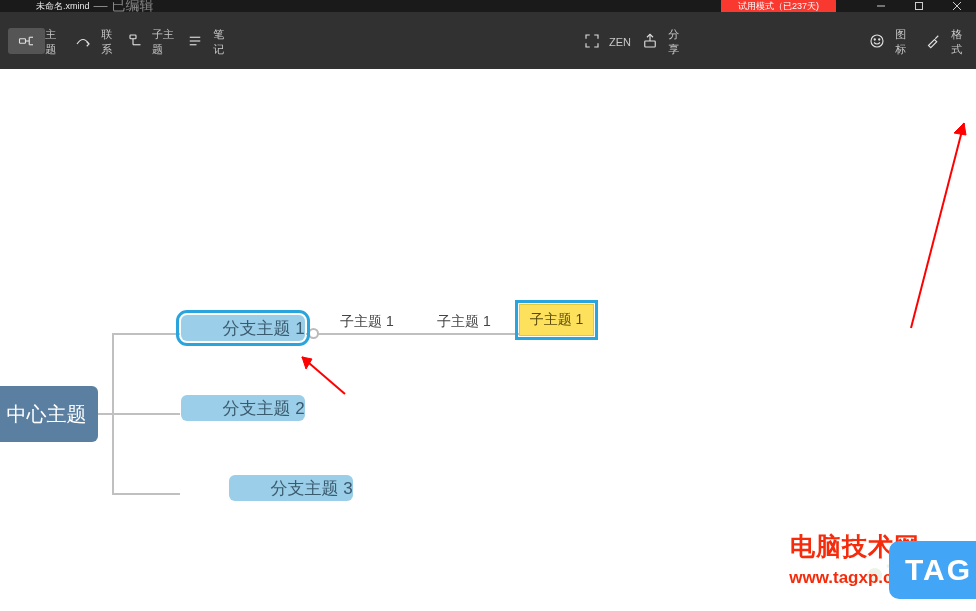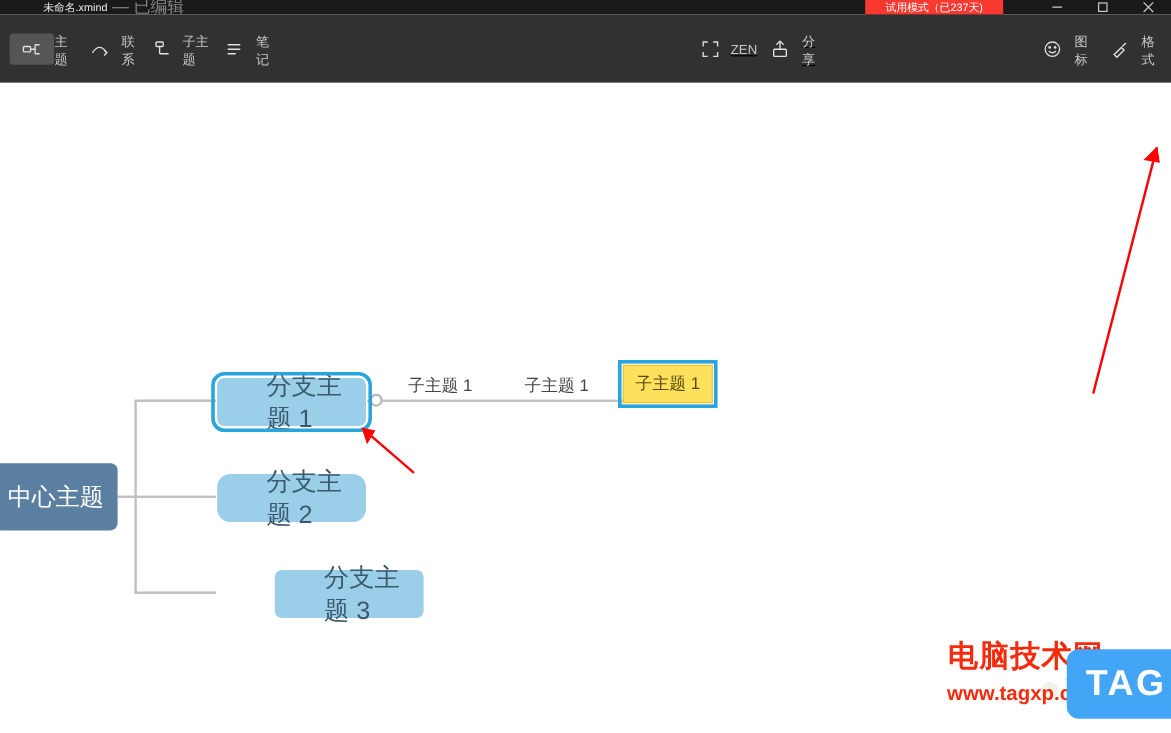--- a/index.html
+++ b/index.html
@@ -14,32 +14,32 @@
 .win-btn svg { width: 10px; height: 10px; stroke: #ccc; fill: none; stroke-width: 1; }
 
 .toolbar { background: #313131; height: 57px; display: flex; align-items: center; padding: 0 8px; position: relative; }
 .tool-group { display: flex; }
 .tool-item { display: flex; align-items: center; justify-content: center; width: 56px; height: 52px; color: #d0d0d0; cursor: pointer; }
 .tool-item.active .tool-icon-box { background: #555; }
 .tool-icon-box { width: 44px; height: 26px; border-radius: 3px; display: flex; align-items: center; justify-content: center; }
 .tool-icon-box svg { width: 18px; height: 18px; stroke: #e0e0e0; fill: none; stroke-width: 1.5; }
 .tool-label { font-size: 11px; margin-top: 3px; color: #c8c8c8; }
 
-.toolbar-center { position: absolute; left: 575px; display: flex; text-decoration: underline; }
+.toolbar-center { position: absolute; left: 575px; display: flex; }
 .toolbar-right { position: absolute; right: 6px; display: flex; }
 
 .canvas { position: absolute; top: 69px; left: 0; right: 0; bottom: 0; background: #fff; }
 
 .central-topic { position: absolute; left: -5px; top: 317px; width: 103px; height: 56px; background: #5b7fa0; color: #fff; border-radius: 6px; display: flex; align-items: center; justify-content: center; font-size: 20px; font-weight: 500; }
 
-.branch-topic { position: absolute; width: 124px; height: 40px; background: #9bcee8; color: #3a5a6e; border-radius: 6px; display: flex; align-items: center; justify-content: center; font-size: 21px; padding-left: 41px; }
+.branch-topic { position: absolute; width: 124px; height: 26px; background: #9bcee8; color: #3a5a6e; border-radius: 6px; display: flex; align-items: center; justify-content: center; font-size: 17px; padding-left: 41px; }
 .branch-topic.selected { outline: 3px solid #2aa4dc; outline-offset: 2px; }
 
 .branch1 { left: 181px; top: 246px; }
-.branch2 { left: 181px; top: 326px; border-radius: 11px; }
+.branch2 { left: 181px; top: 326px; }
 .branch3 { left: 181px; top: 406px; margin-left: 48px; }
 
 .sub-label { position: absolute; color: #444; font-size: 14px; }
 .sub1 { left: 340px; top: 244px; }
 .sub2 { left: 437px; top: 244px; }
 
 .sub-topic-sel { position: absolute; left: 519px; top: 235px; width: 75px; height: 32px; background: #fde05b; color: #5a4a0a; border: 1px solid #e5c83a; display: flex; align-items: center; justify-content: center; font-size: 14px; outline: 3px solid #2aa4dc; outline-offset: 1px; }
 
 .line { position: absolute; background: #c0c0c0; }
 .hline1 { left: 98px; top: 344px; width: 16px; height: 2px; }

